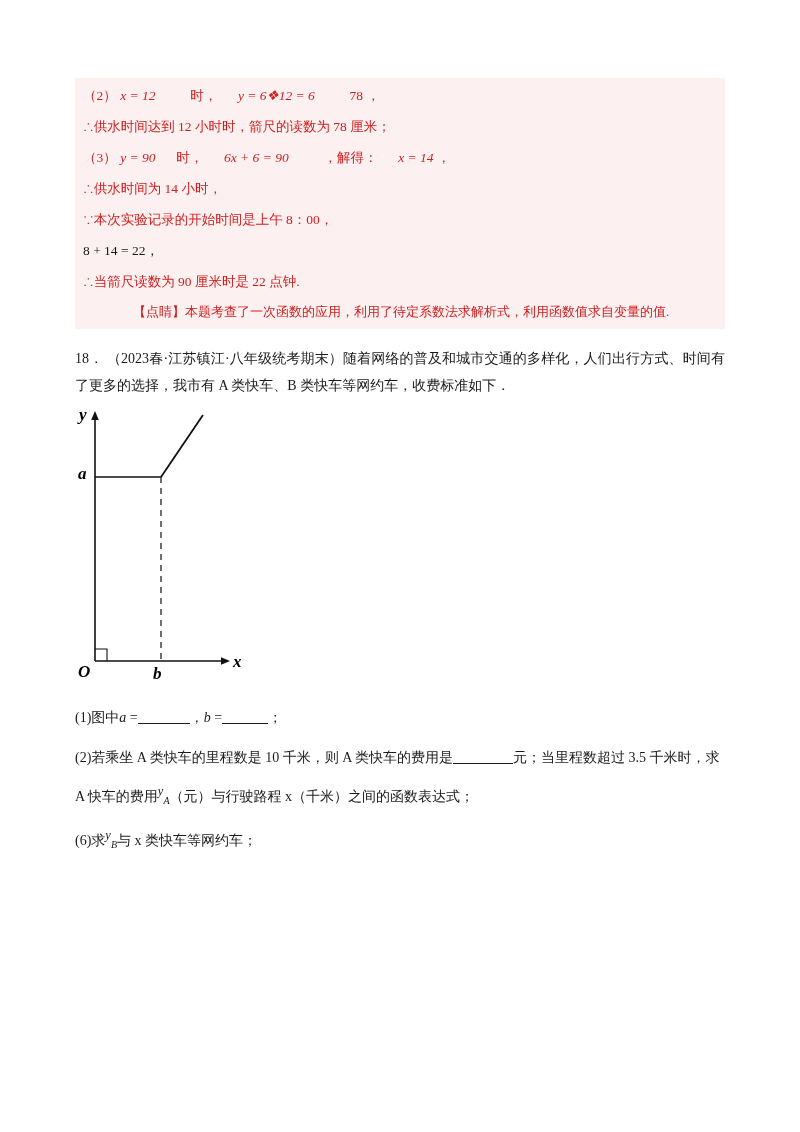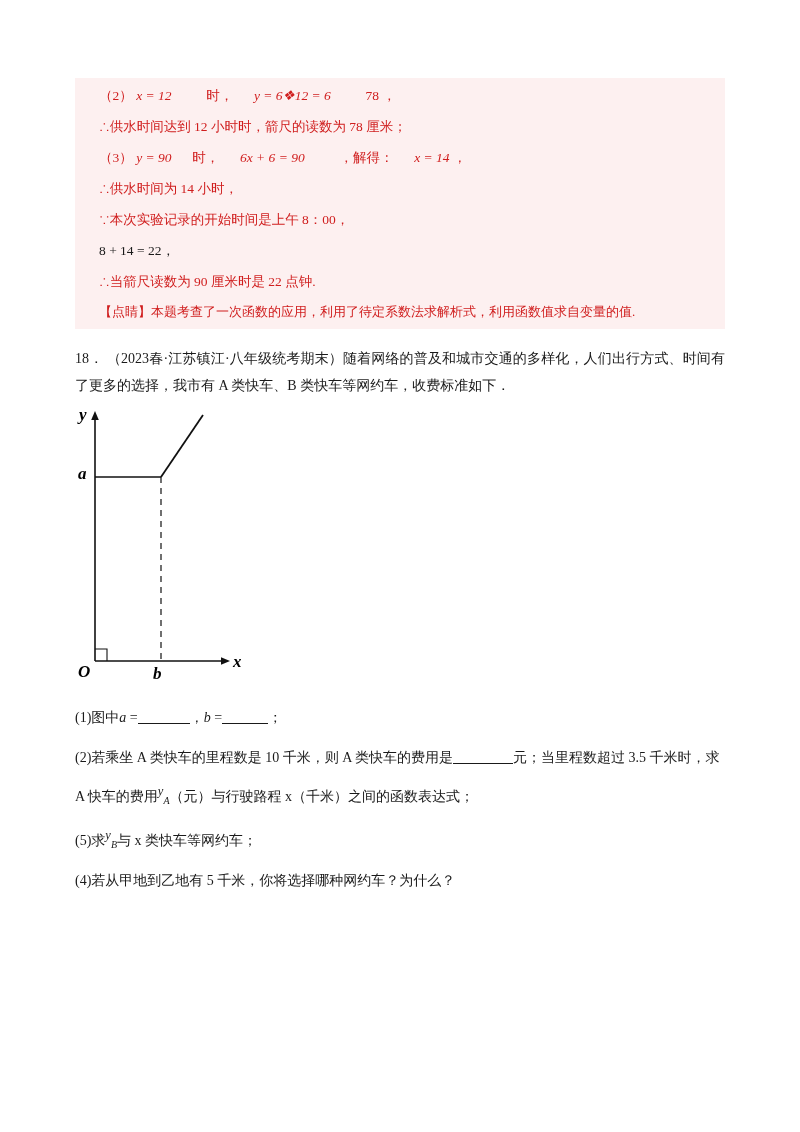--- a/index.html
+++ b/index.html
@@ -25,38 +25,39 @@
   .content {
     position: absolute;
     left: 75px;
     top: 78px;
     width: 650px;
   }
 
   
   .solution-block {
     background: #fdf0f0;
-    padding: 8px 6px 6px 24px;
+    padding: 8px 6px 6px 8px;
     color: #d01e1e;
     font-size: 13.5px;
     line-height: 1.55;
   }
   .sol-line {
     margin: 0 0 10px 0;
     white-space: nowrap;
   }
   .sol-line:last-child { margin-bottom: 0; }
   .black { color: #1a1a1a; }
   .mi { font-family: "Liberation Serif", serif; font-style: italic; }
   .mn { font-family: "Liberation Serif", serif; font-style: normal; }
   .sp-sm { display: inline-block; width: 14px; }
   .sp-md { display: inline-block; width: 28px; }
   .tip-line {
     margin-top: 8px;
     font-size: 13px;
+    text-align: center;
   }
 
   
   .problem {
     margin-top: 16px;
     color: #1a1a1a;
     font-size: 14px;
     line-height: 1.95;
   }
   .p-para {
@@ -185,20 +186,19 @@
 
       <div class="q-line">
         <span>(1)图中</span><span class="italic">a</span><span> =</span><span class="blank"></span><span>，</span><span class="italic">b</span><span> =</span><span class="blank w-short"></span><span>；</span>
       </div>
 
       <div class="q-line">
         <span>(2)若乘坐 A 类快车的里程数是 10 千米，则 A 类快车的费用是</span><span class="blank w-long"></span><span>元；当里程数超过 3.5 千米时，求 A 快车的费用</span><span class="fn">y</span><span class="sub">A</span><span>（元）与行驶路程 x（千米）之间的函数表达式；</span>
       </div>
 
       <div class="q-line">
-        <span>(5)求</span><span class="fn">y</span><span class="sub">B</span><span>与 x 类快车等网约车；</span>
-      </div>
-
-      <div class="q-line">(4)若从甲地到乙地有 5 千米，你将选择哪种网约车？为什么？</div>
+        <span>(6)求</span><span class="fn">y</span><span class="sub">B</span><span>与 x 类快车等网约车；</span>
+      </div>
+
     </div>
 
   </div>
 </div>
 
 </body></html>

